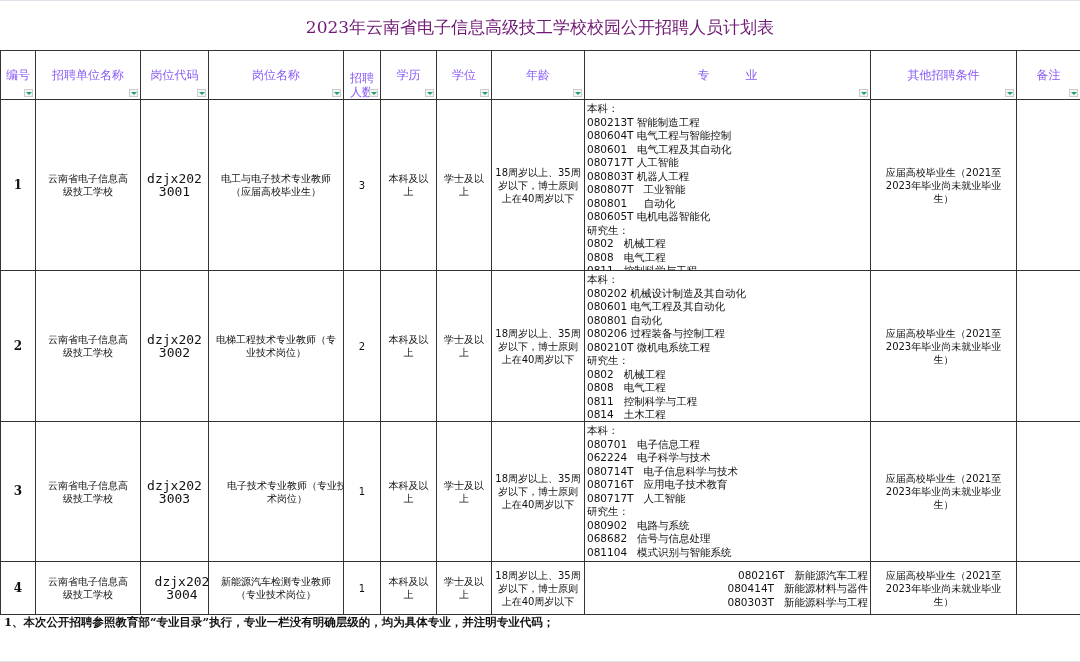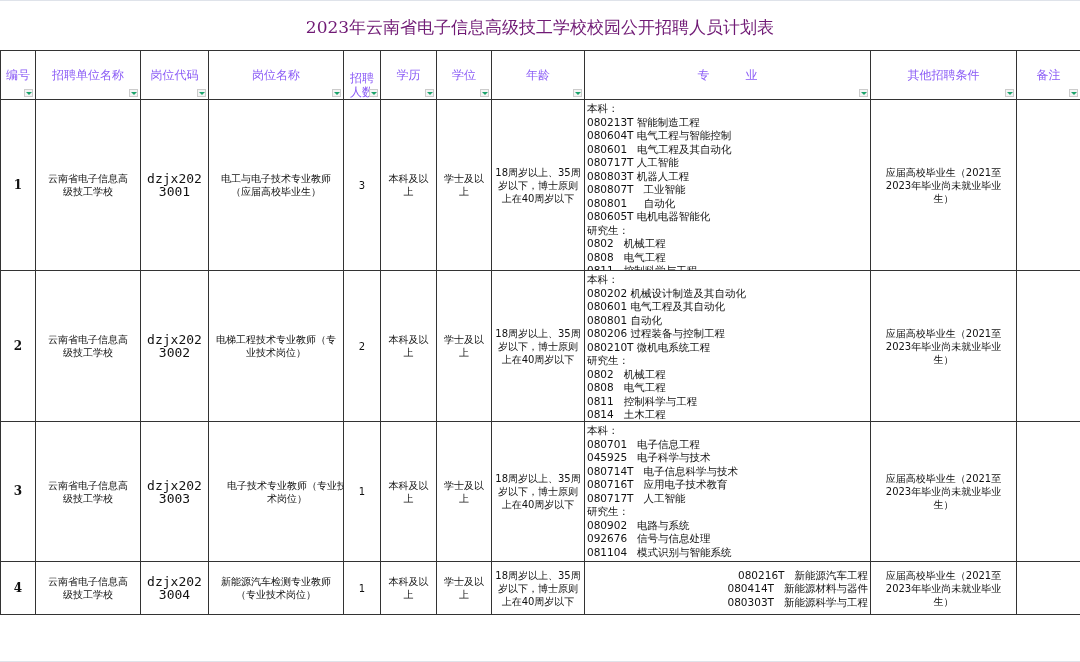--- a/index.html
+++ b/index.html
@@ -116,50 +116,51 @@
           <td class="code"><span style="display: inline-block; width: 62px; word-break: break-all;">dzjx2023003</span></td>
           <td><span style="display: inline-block; width: 128px; margin-left: 12px;">电子技术专业教师（专业技术岗位）</span></td>
           <td><span>1</span></td>
           <td><span style="display: inline-block; width: 48px;">本科及以上</span></td>
           <td><span style="display: inline-block; width: 48px;">学士及以上</span></td>
           <td><span style="display: inline-block; width: 86px;">18周岁以上、35周岁以下，博士原则上在40周岁以下</span></td>
           <td class="major">
             <div class="major-inner" style="max-height: 137px;">
               <span class="major-line">本科：</span>
               <span class="major-line">080701   电子信息工程</span>
-              <span class="major-line">045925   电子科学与技术</span>
+              <span class="major-line">062224   电子科学与技术</span>
               <span class="major-line">080714T   电子信息科学与技术</span>
               <span class="major-line">080716T   应用电子技术教育</span>
               <span class="major-line">080717T   人工智能</span>
               <span class="major-line">研究生：</span>
               <span class="major-line">080902   电路与系统</span>
-              <span class="major-line">092676   信号与信息处理</span>
+              <span class="major-line">068682   信号与信息处理</span>
               <span class="major-line">081104   模式识别与智能系统</span>
             </div>
           </td>
           <td><span style="display: inline-block; width: 134px;">应届高校毕业生（2021至2023年毕业尚未就业毕业生）</span></td>
           <td><span></span></td>
         </tr>
         <tr style="height: 53px;">
           <td class="no"><span>4</span></td>
           <td><span style="display: inline-block; width: 80px;">云南省电子信息高级技工学校</span></td>
-          <td class="code"><span style="display: inline-block; width: 62px; word-break: break-all;">dzjx2023004</span></td>
+          <td class="code"><span style="display: inline-block; width: 62px; word-break: break-all; margin-left: 8px;">dzjx2023004</span></td>
           <td><span style="display: inline-block; width: 128px;">新能源汽车检测专业教师（专业技术岗位）</span></td>
           <td><span>1</span></td>
           <td><span style="display: inline-block; width: 48px;">本科及以上</span></td>
           <td><span style="display: inline-block; width: 48px;">学士及以上</span></td>
           <td><span style="display: inline-block; width: 86px;">18周岁以上、35周岁以下，博士原则上在40周岁以下</span></td>
           <td class="major" style="vertical-align: middle;">
             <div class="major-inner" style="max-height: 50px; text-align: right;">
               <span class="major-line">080216T   新能源汽车工程</span>
               <span class="major-line">080414T   新能源材料与器件</span>
               <span class="major-line">080303T   新能源科学与工程</span>
             </div>
           </td>
           <td><span style="display: inline-block; width: 134px;">应届高校毕业生（2021至2023年毕业尚未就业毕业生）</span></td>
           <td><span></span></td>
         </tr>
       </tbody>
   </table>
 
   <div class="notes">
+    <div>1、本次公开招聘参照教育部“专业目录”执行，专业一栏没有明确层级的，均为具体专业，并注明专业代码；</div>
   </div>
 </div>
 
 </body></html>

